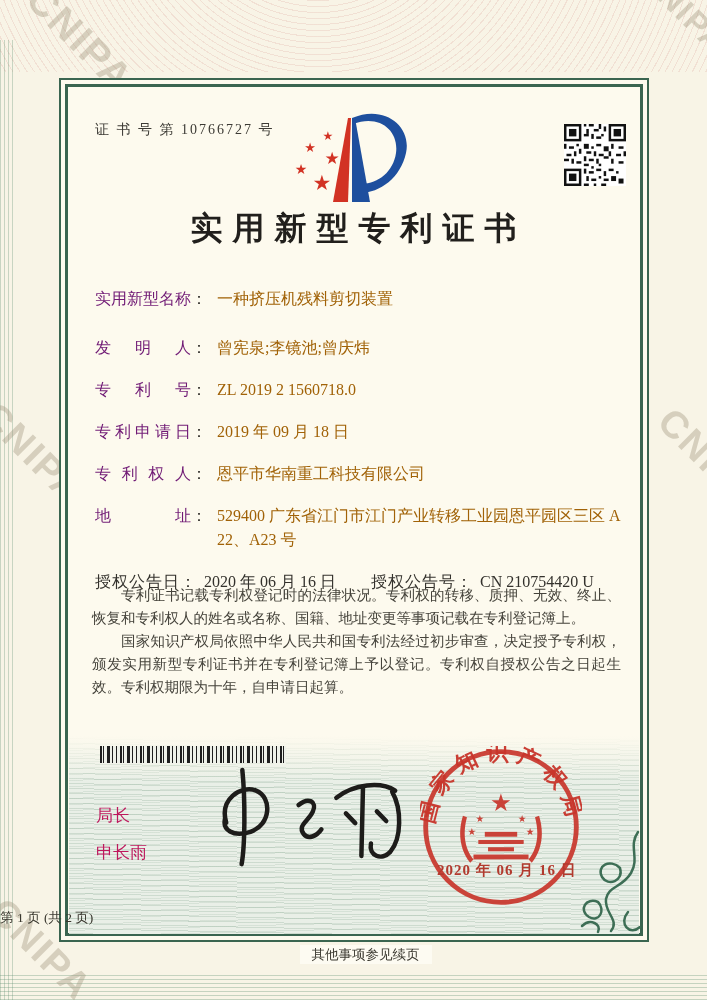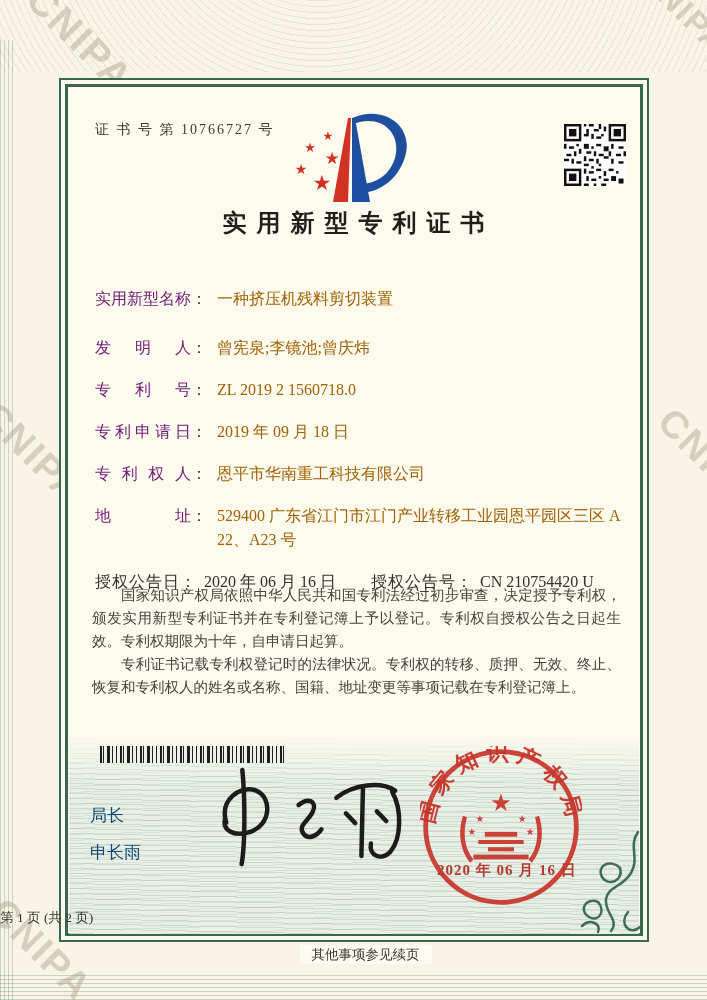--- a/index.html
+++ b/index.html
@@ -50,21 +50,21 @@
   .guilloche::before{
     content:"";position:absolute;left:0;right:0;top:0;height:46px;
     background:linear-gradient(180deg,#fdfaee 0%, rgba(253,250,238,0) 100%);
   }
   
   .cert-no{position:absolute;left:95px;top:121px;z-index:4;font-size:14px;letter-spacing:2px;color:#3c3a34;}
   .logo{position:absolute;left:286px;top:106px;width:134px;height:106px;z-index:4;}
   .qr{position:absolute;left:564px;top:124px;width:62px;height:62px;z-index:4;}
   .title{
     position:absolute;left:0;right:0;top:207px;z-index:4;text-align:center;
-    font-size:24px;font-weight:bold;letter-spacing:10px;text-indent:10px;color:#211f1c;
+    font-size:32px;font-weight:bold;letter-spacing:10px;text-indent:10px;color:#211f1c;
   }
   
   .fields{position:absolute;left:95px;right:86px;top:287px;z-index:4;font-size:16px;line-height:24px;}
   .frow{display:flex;margin-bottom:18px;}
   .frow.first{margin-bottom:25px;}
   .flabel{
     display:inline-block;width:96px;flex:0 0 96px;
     text-align:justify;text-align-last:justify;color:#701a75;
   }
   .fcolon{flex:0 0 auto;margin-right:10px;}
@@ -83,21 +83,21 @@
   
   .barcode{
     position:absolute;left:100px;top:746px;width:186px;height:17px;z-index:5;
     background:repeating-linear-gradient(90deg,
       #1e1e1e 0 2px, #eef1e9 2px 3px,
       #1e1e1e 3px 4px, #eef1e9 4px 7px,
       #1e1e1e 7px 10px, #eef1e9 10px 12px,
       #1e1e1e 12px 13px, #eef1e9 13px 16px,
       #1e1e1e 16px 17px, #eef1e9 17px 20px);
   }
-  .signoff{position:absolute;left:90px;top:797px;z-index:5;font-size:17px;line-height:37px;color:#0c4a6e;
+  .signoff{position:absolute;left:96px;top:797px;z-index:5;font-size:17px;line-height:37px;color:#be185d;
     font-family:"Liberation Sans","DejaVu Sans",sans-serif;}
   .signature{position:absolute;left:196px;top:758px;width:210px;height:118px;z-index:5;transform:rotate(-2deg);}
   .seal{position:absolute;left:420px;top:746px;width:162px;height:162px;z-index:6;}
   .seal-date{
     position:absolute;left:437px;top:861px;z-index:7;
     font-size:15px;font-weight:bold;letter-spacing:1px;color:#b23a2e;white-space:nowrap;
   }
   .ornament{position:absolute;left:568px;top:828px;width:76px;height:106px;z-index:3;}
   .page-info{position:absolute;left:0;right:0;top:909px;z-index:4;text-align:left;font-size:13.5px;color:#3a382f;}
   .note{
@@ -254,22 +254,22 @@
       </span>
       <span class="grant-pair">
         <span class="glabel">授权公告号</span>
           <span class="gcolon">：</span>
         <span>CN 210754420 U</span>
       </span>
     </div>
   </div>
 
   <div class="body-text">
+    <p>专利证书记载专利权登记时的法律状况。专利权的转移、质押、无效、终止、恢复和专利权人的姓名或名称、国籍、地址变更等事项记载在专利登记簿上。</p>
     <p>国家知识产权局依照中华人民共和国专利法经过初步审查，决定授予专利权，颁发实用新型专利证书并在专利登记簿上予以登记。专利权自授权公告之日起生效。专利权期限为十年，自申请日起算。</p>
-    <p>专利证书记载专利权登记时的法律状况。专利权的转移、质押、无效、终止、恢复和专利权人的姓名或名称、国籍、地址变更等事项记载在专利登记簿上。</p>
   </div>
 
   <div class="barcode"></div>
 
   <div class="signoff">
     <div>局长</div>
     <div>申长雨</div>
   </div>
 
   <svg class="signature" viewBox="0 0 210 118">

